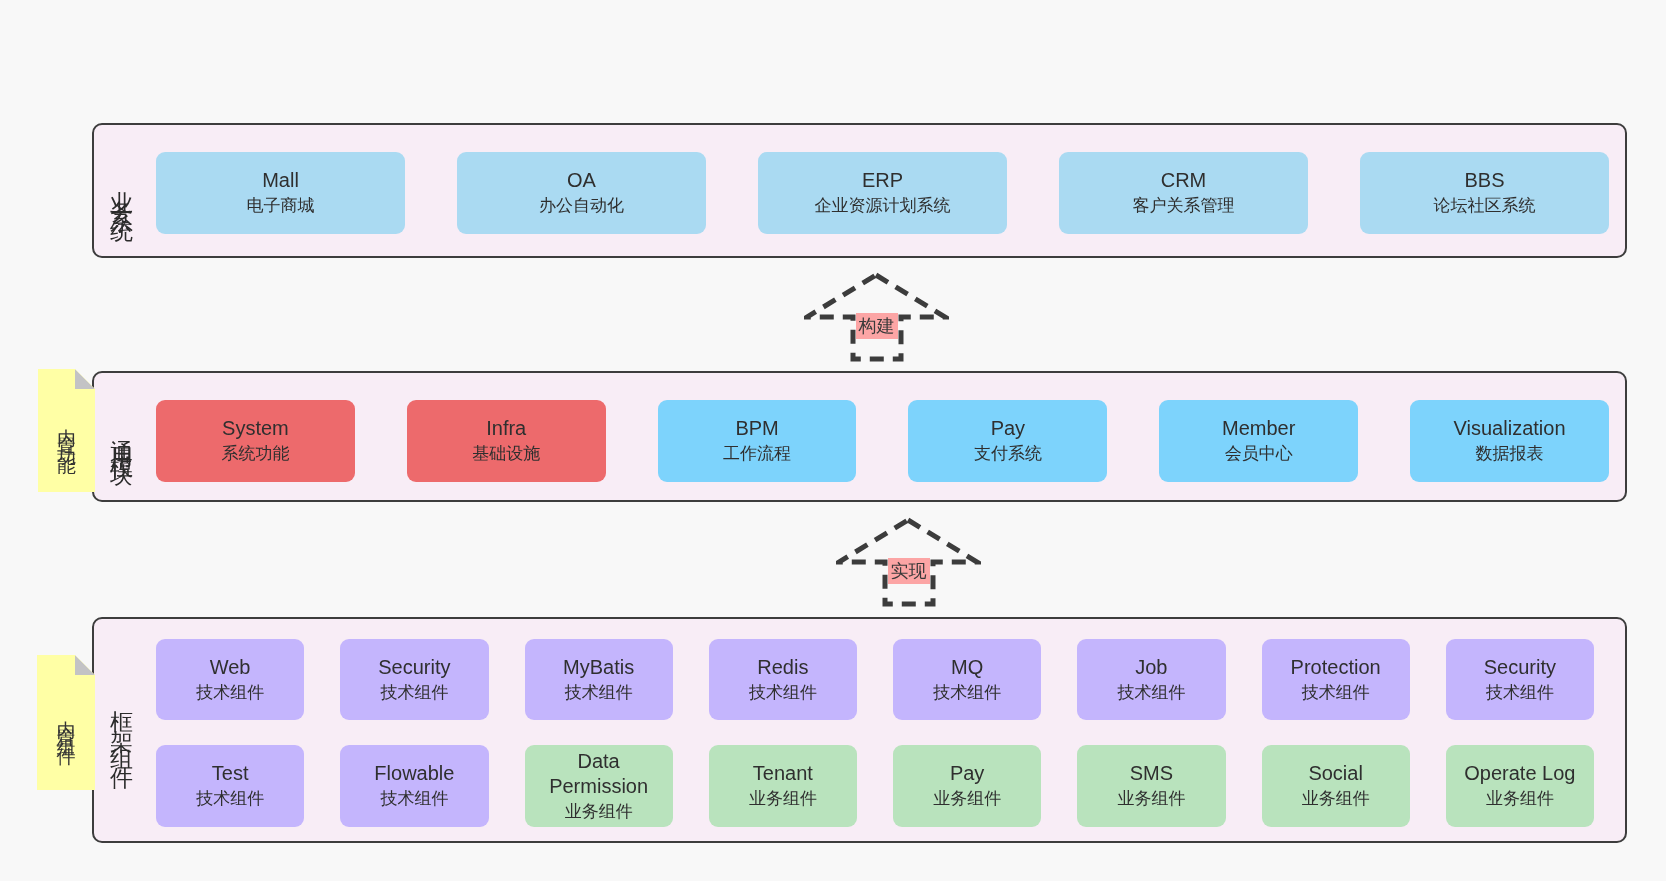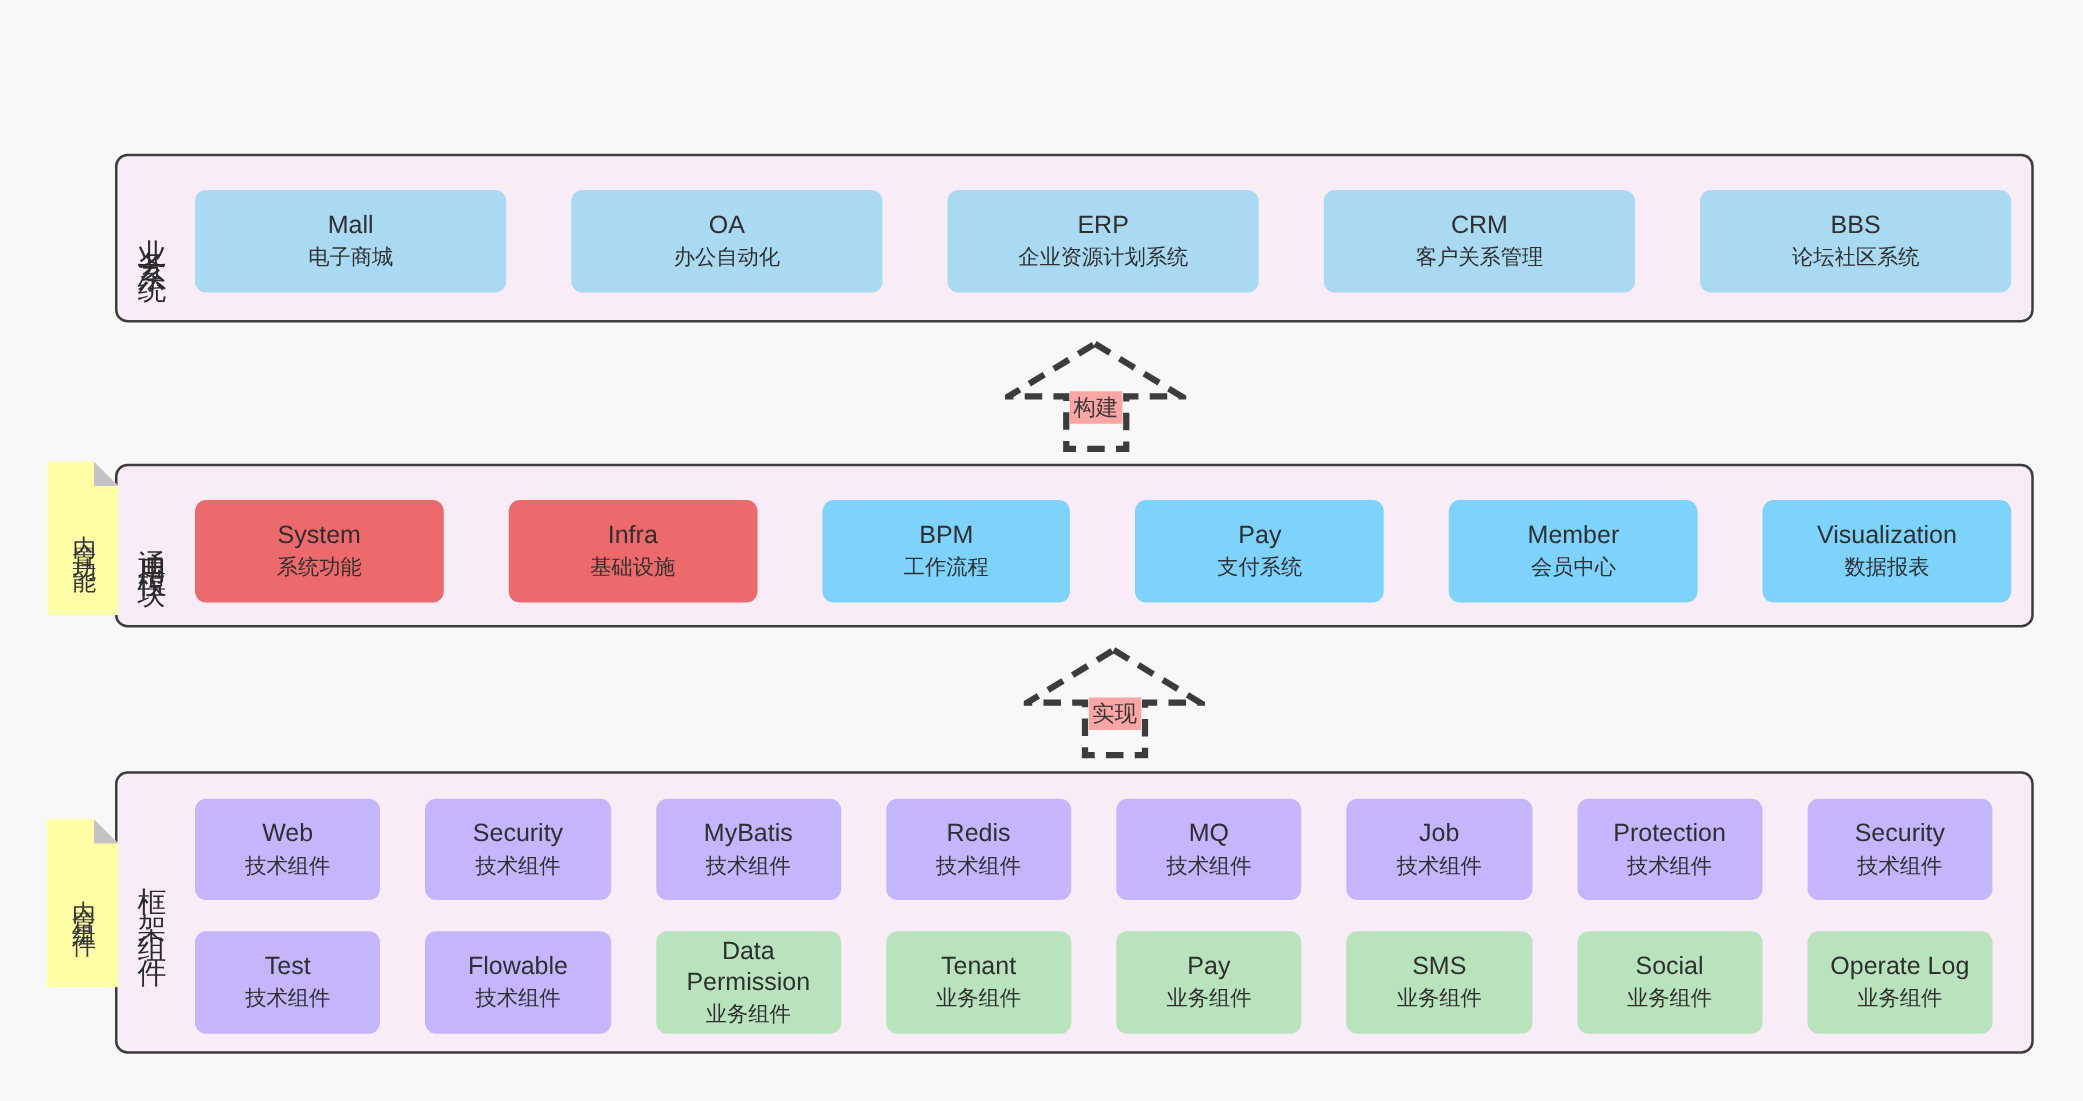--- a/index.html
+++ b/index.html
@@ -54,21 +54,21 @@
     position:absolute;top:0;right:0;width:20px;height:20px;
     background:#c3c3c5;
     clip-path:polygon(0 0,100% 100%,0 100%);
   }
   .sticky .stext{
     writing-mode:vertical-lr;text-orientation:upright;
     font-size:19px;letter-spacing:9px;color:#333;white-space:nowrap;
   }
   .arrow{position:absolute;width:145px;height:92px;}
   #arrow-build{left:804px;top:271px;}
-  #arrow-implement{left:819px;top:516px;}
+  #arrow-implement{left:836px;top:516px;}
   .arrow svg{position:absolute;left:0;top:0;}
   .arrow .arrow-label{
     position:absolute;left:50%;top:42px;transform:translateX(-50%);
     background:#fca5a5;font-size:18px;color:#3a3a3a;
     padding:1px 3px;white-space:nowrap;z-index:2;
   }
 </style>
 </head>
 <body>
 

